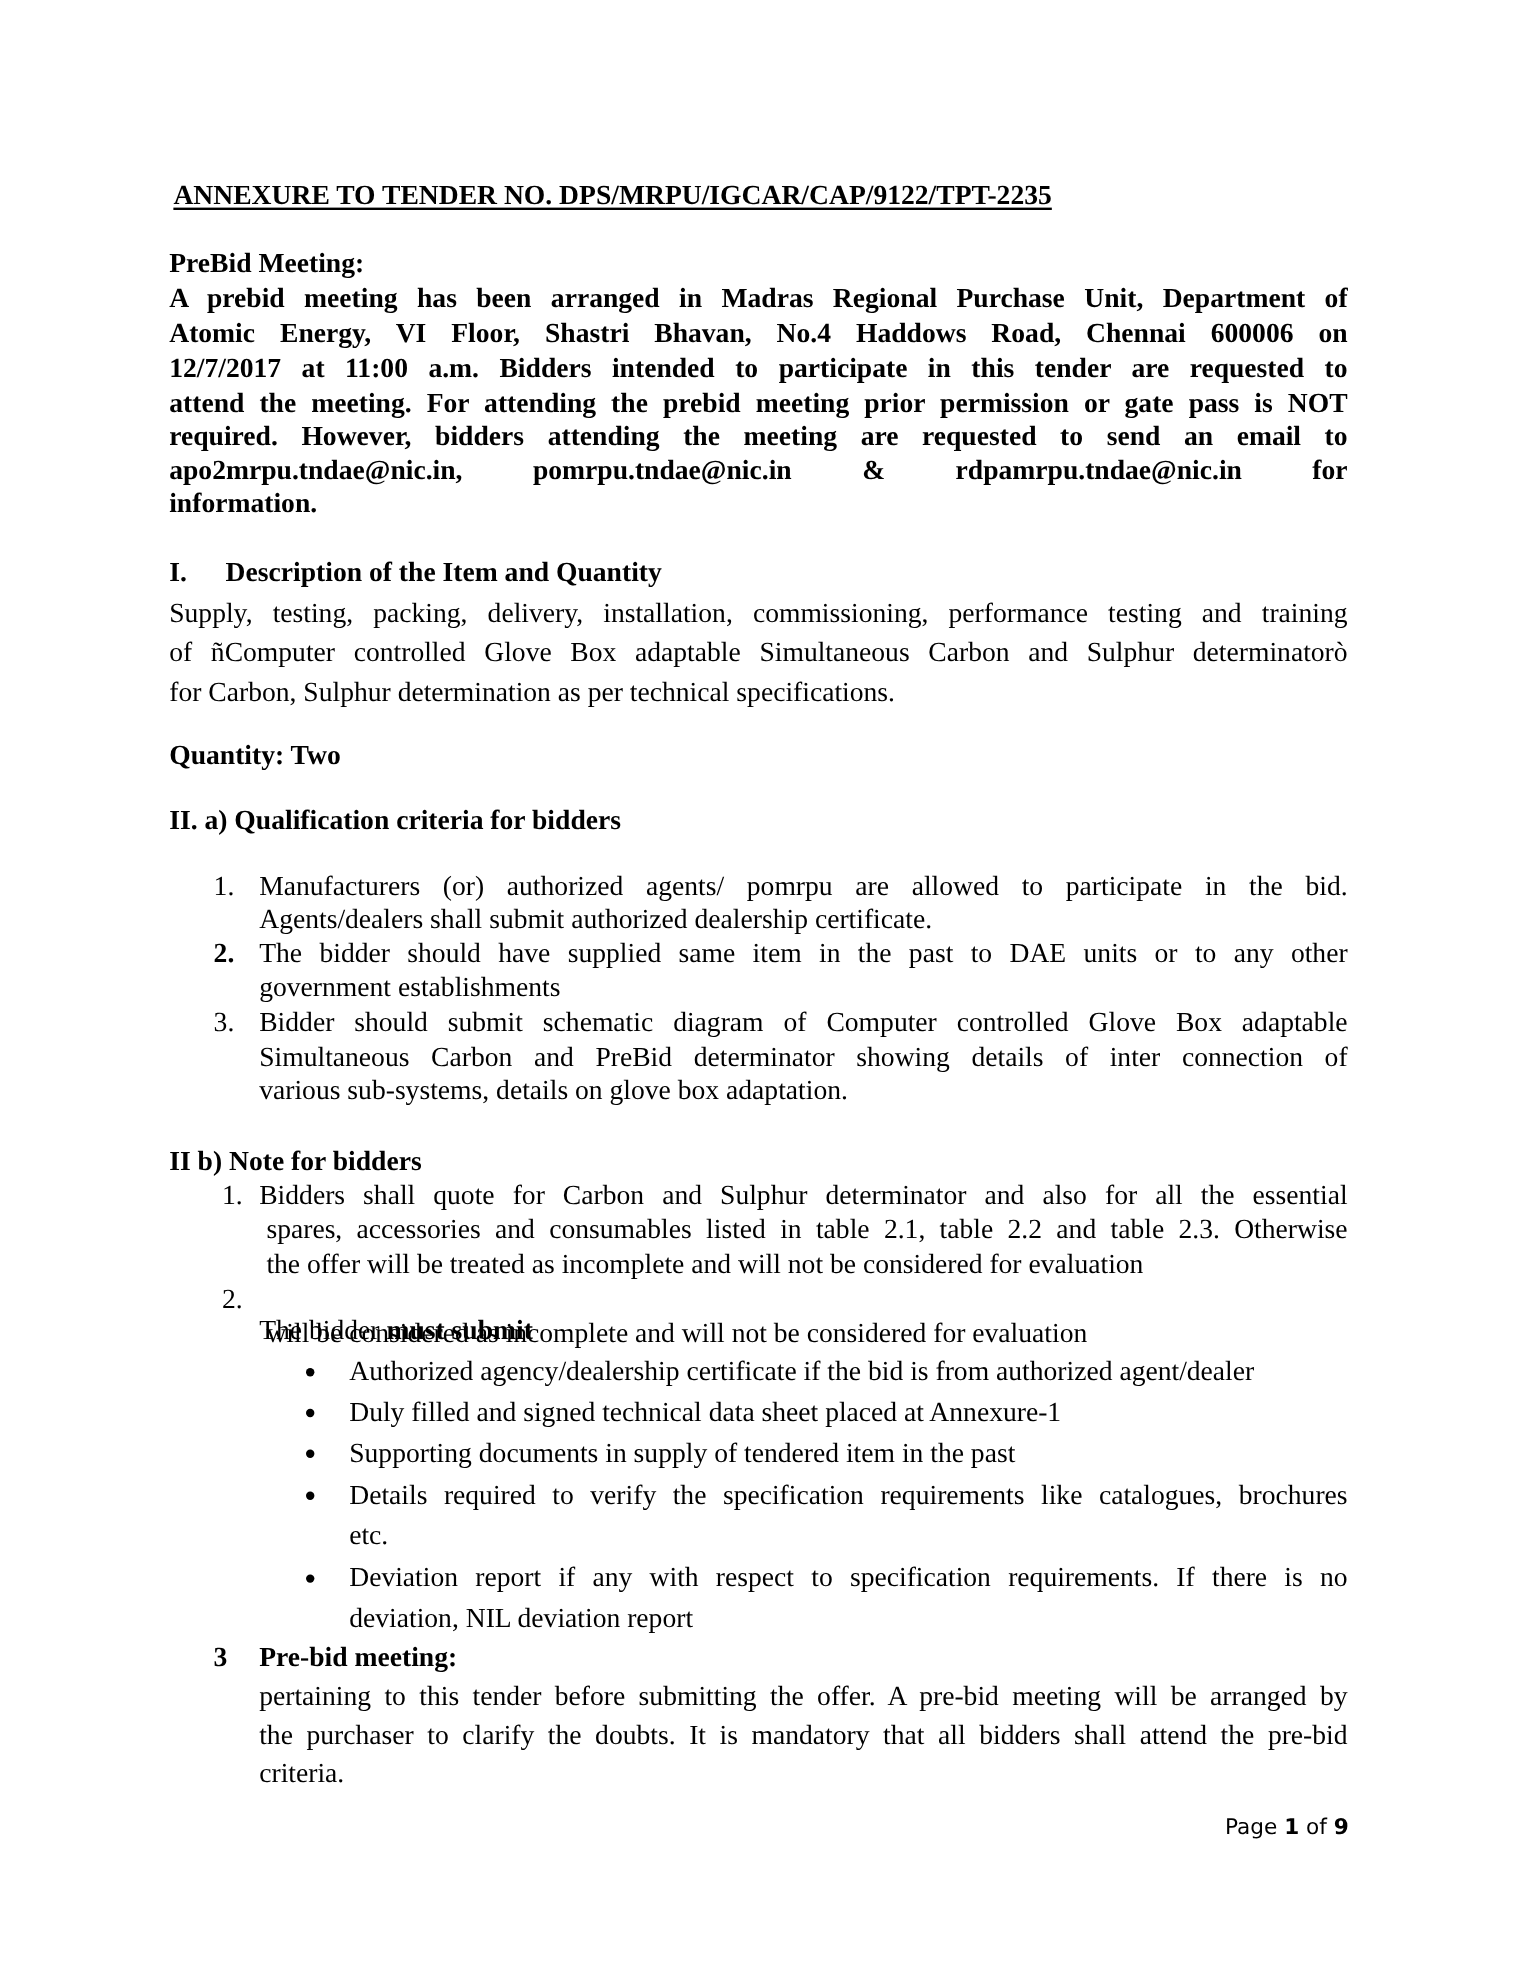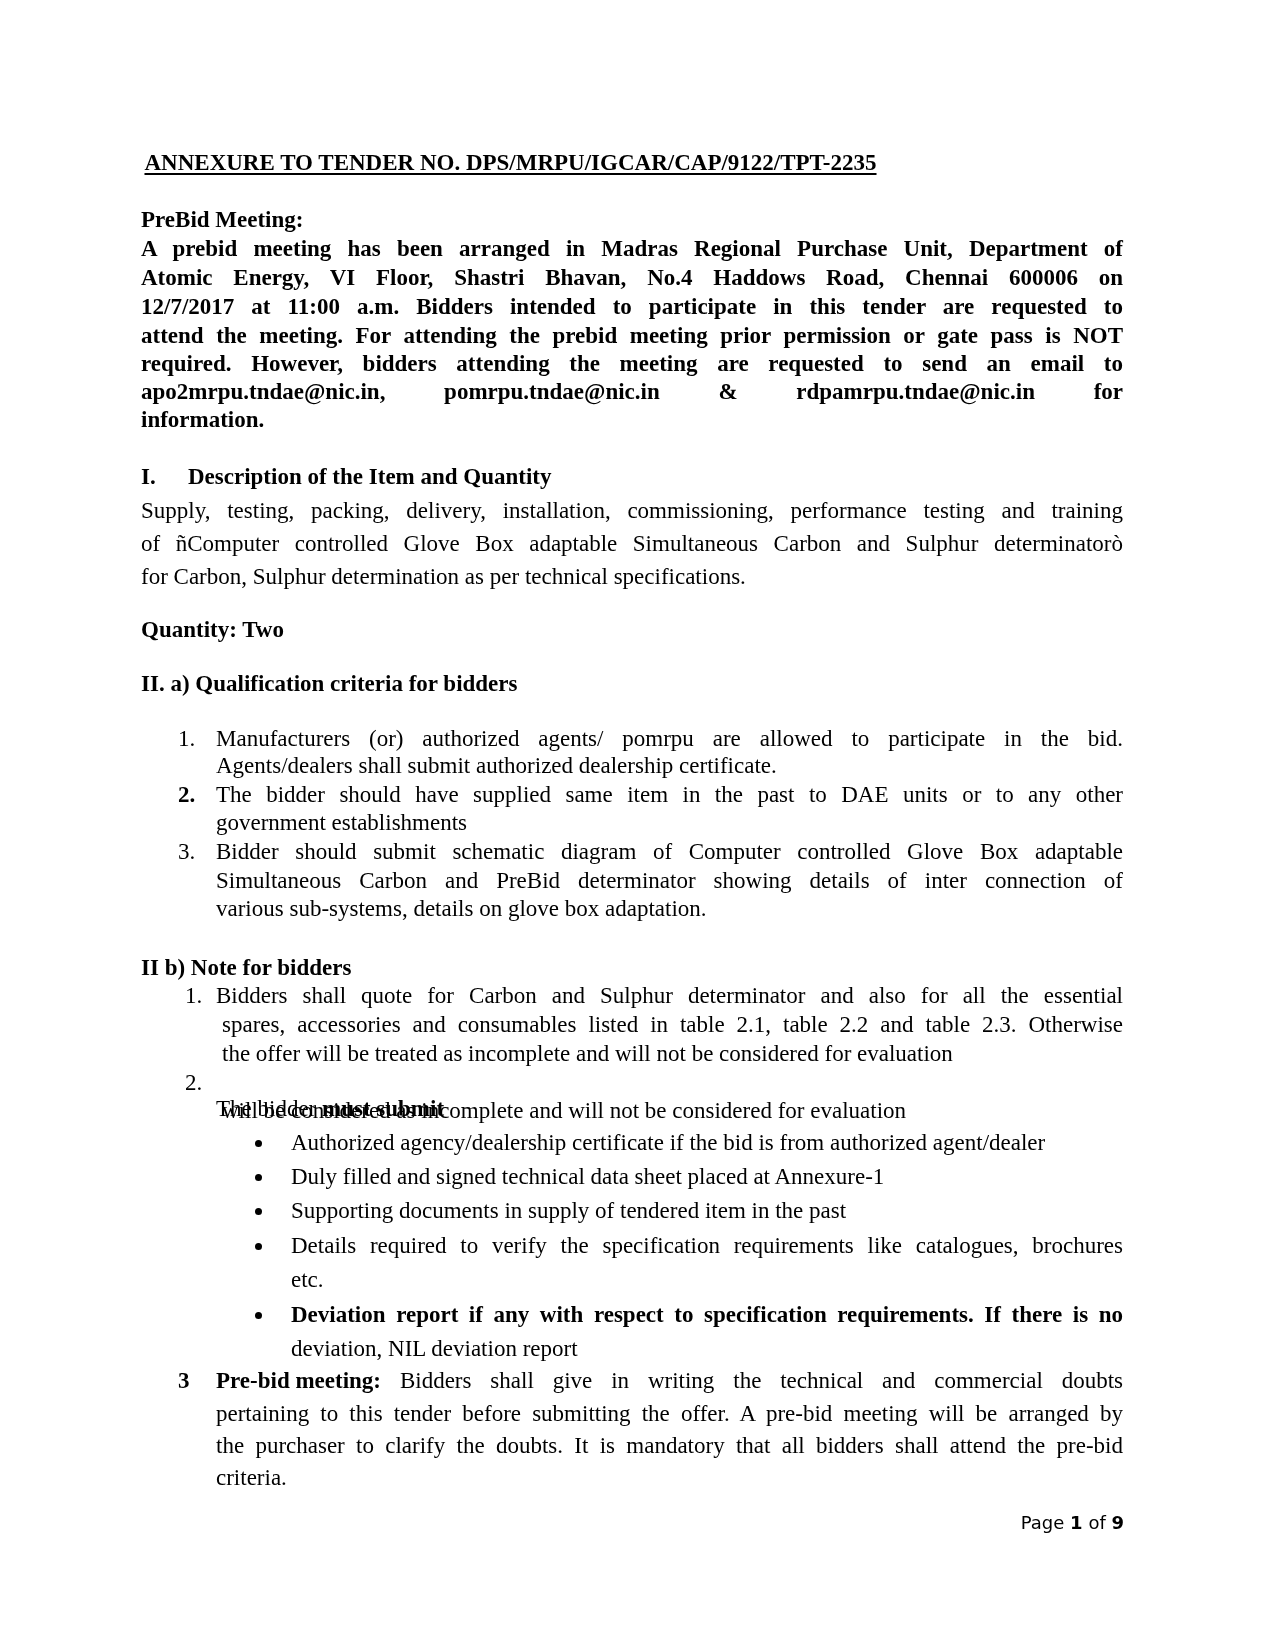--- a/index.html
+++ b/index.html
@@ -78,27 +78,26 @@
 <div class="ln" style="left:291px;top:1163px;">Duly filled and signed technical data sheet placed at Annexure-1</div>
 
 <span class="bullet-dot" style="left:255px;top:1208px;"></span>
 <div class="ln" style="left:291px;top:1197px;">Supporting documents in supply of tendered item in the past</div>
 
 <span class="bullet-dot" style="left:255px;top:1243px;"></span>
 <div class="ln just" style="left:291px;width:832px;top:1232px;">Details required to verify the specification requirements like catalogues, brochures</div>
 <div class="ln" style="left:291px;top:1266px;">etc.</div>
 
 <span class="bullet-dot" style="left:255px;top:1312px;"></span>
-<div class="ln just" style="left:291px;width:832px;top:1301px;font-weight:bold;">Deviation report if any with respect to specification requirements. If there is no</div>
+<div class="ln just" style="left:291px;width:832px;top:1301px;">Deviation report if any with respect to specification requirements. If there is no</div>
 <div class="ln" style="left:291px;top:1335px;">deviation, NIL deviation report</div>
 
 <div class="ln b" style="left:178px;top:1367px;">3</div>
 <div class="ln" style="left:216px;width:907px;top:1367px;display:flex;">
   <span class="b">Pre-bid meeting:</span>
-  <span style="white-space:pre;flex:1;text-align:justify;text-align-last:justify;"> Bidders shall give in writing the technical and commercial doubts</span>
 </div>
 <div class="ln just" style="left:216px;width:907px;top:1400px;">pertaining to this tender before submitting the offer. A pre-bid meeting will be arranged by</div>
 <div class="ln just" style="left:216px;width:907px;top:1432px;">the purchaser to clarify the doubts. It is mandatory that all bidders shall attend the pre-bid</div>
 <div class="ln" style="left:216px;top:1464px;">criteria.</div>
 
 <div class="footer">
   <span>Page</span>
   <b>1</b>
   <span>of</span>
   <b>9</b>

